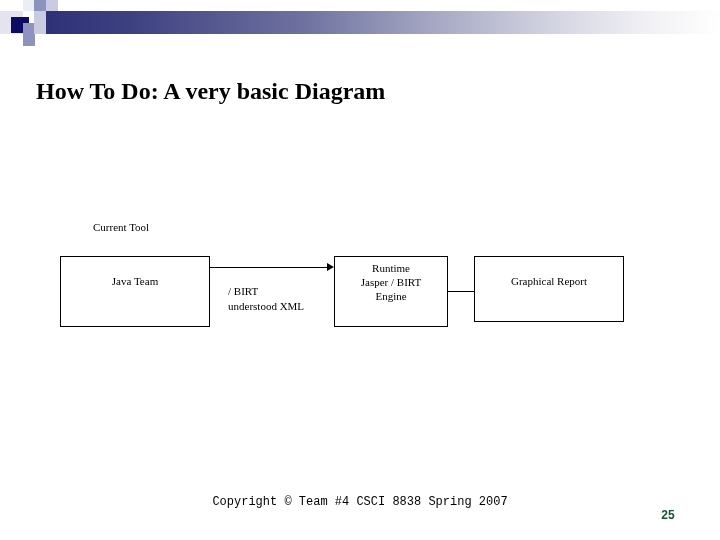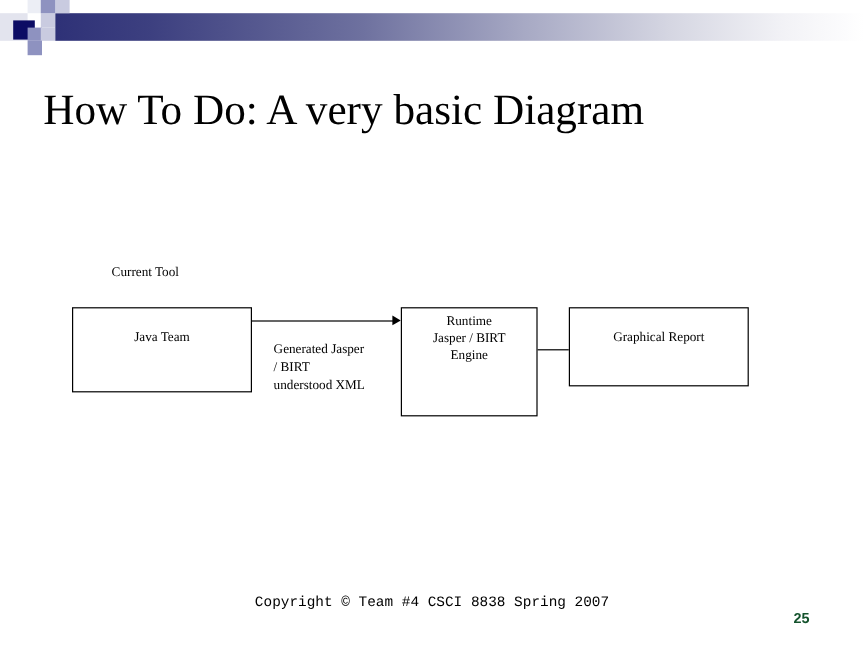--- a/index.html
+++ b/index.html
@@ -33,24 +33,25 @@
   .sq-light  { background: #c9cbe0; }
   .sq-pale   { background: #e3e4ee; }
   .sq-vlight { background: #eceef5; }
 
   
   #slide-title {
     position: absolute;
     left: 36px; top: 68px;
     width: 648px;
     font-family: "Liberation Serif", "DejaVu Serif", serif;
-    font-size: 36px;
+    font-size: 24px;
     line-height: 46px;
     color: #000000;
     white-space: nowrap;
+    font-weight: bold;
   }
 
   
   #diagram {
     position: absolute;
     left: 0; top: 0;
     width: 720px; height: 540px;
   }
   .dbox {
     position: absolute;
@@ -140,26 +141,25 @@
   <div class="caption" style="left:93px; top:221px;font-family:Liberation Serif, serif;">Current Tool</div>
 
   <div class="dbox" style="left:60px; top:256px; width:150px; height:71px;">
     <div class="dbox-text" style="top:18px;">Java Team</div>
   </div>
 
   <div class="conn-line" style="left:210px; top:267px; width:118px;"></div>
   <div class="arrow-head" style="left:327px; top:263px;"></div>
 
   <div class="edge-label" style="left:228px; top:284px; width:104px;">
-    <div>Generated Jasper</div>
     <div>/ BIRT</div>
     <div>understood XML</div>
   </div>
 
-  <div class="dbox" style="left:334px; top:256px; width:114px; height:91px;">
+  <div class="dbox" style="left:334px; top:256px; width:114px; height:71px;">
     <div class="dbox-text" style="top:5px;">Runtime</div>
     <div class="dbox-text" style="top:19px;">Jasper / BIRT</div>
     <div class="dbox-text" style="top:33px;">Engine</div>
   </div>
 
   <div class="conn-line" style="left:448px; top:291px; width:43px;"></div>
   <div class="arrow-head" style="left:490px; top:287px;"></div>
 
   <div class="dbox" style="left:474px; top:256px; width:150px; height:66px;">
     <div class="dbox-text" style="top:18px;">Graphical Report</div>

